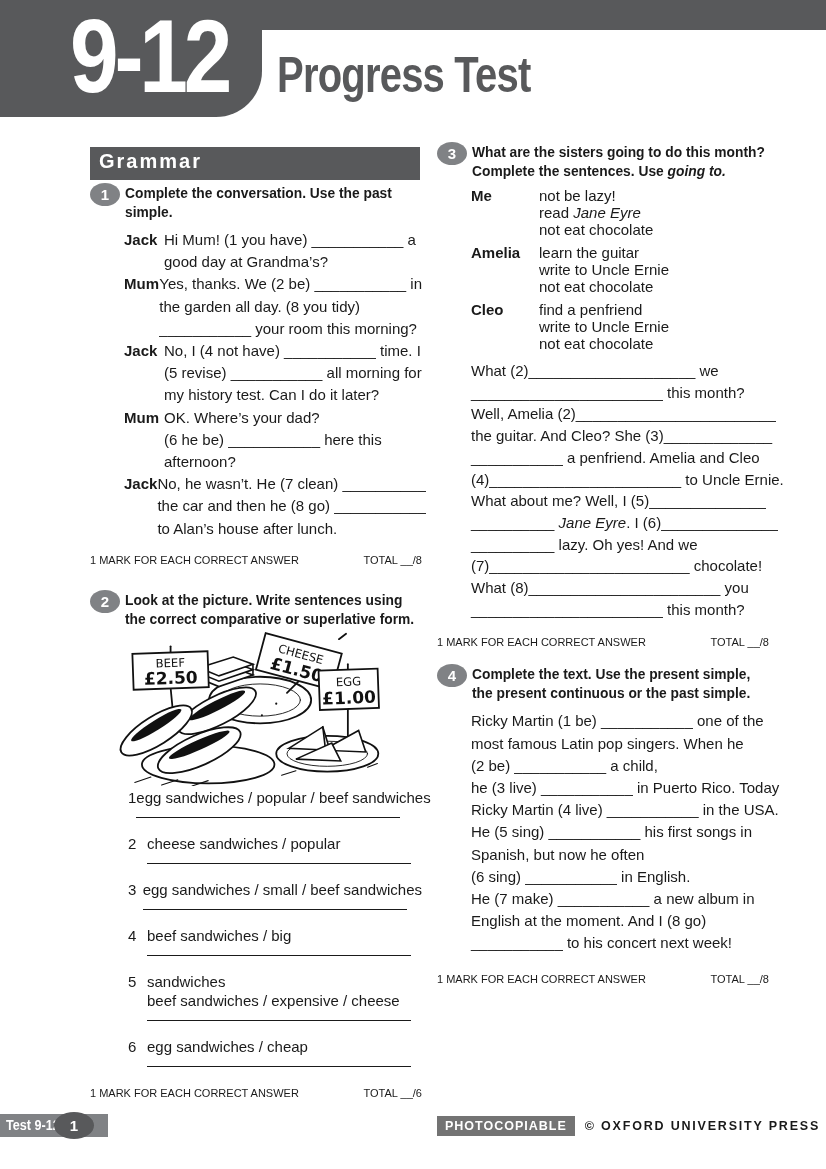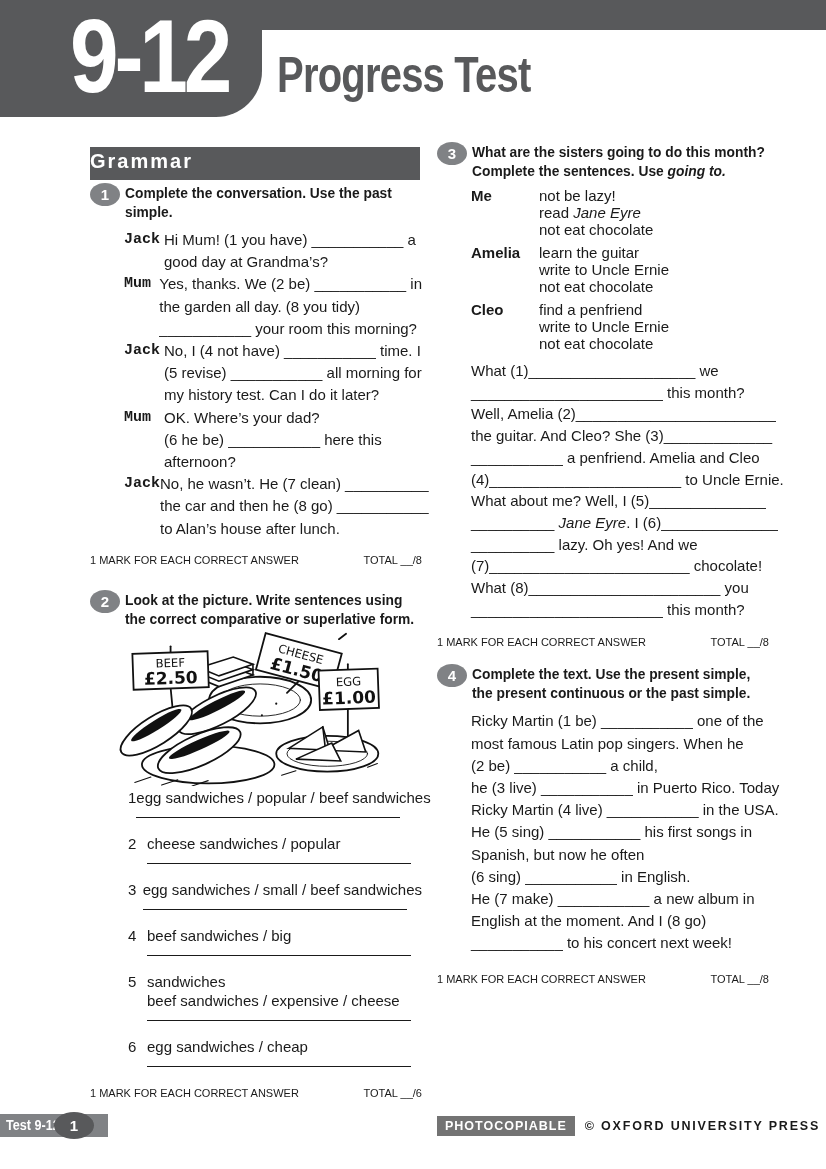--- a/index.html
+++ b/index.html
@@ -10,39 +10,39 @@
   .top-bar{position:absolute;left:0;top:0;width:826px;height:30px;background:#58595b;}
   .unit-block{position:absolute;left:0;top:0;width:262px;height:117px;background:#58595b;
               border-radius:0 0 46px 0;}
   .unit-label{position:absolute;left:70px;top:4px;font-size:104px;line-height:1;font-weight:bold;
               color:#fff;letter-spacing:-5px;transform:scaleX(.84);transform-origin:left top;white-space:nowrap;}
   .page-title{position:absolute;left:277px;top:46px;font-size:50px;font-weight:bold;color:#58595b;
               letter-spacing:-1px;transform:scaleX(.8);transform-origin:left top;white-space:nowrap;}
 
   
   .grammar-bar{position:absolute;left:90px;top:147px;width:330px;height:33px;background:#58595b;
-               color:#fff;font-weight:bold;font-size:20px;line-height:29px;
+               color:#fff;font-weight:bold;font-size:20px;line-height:29px;padding-left:9px;
                letter-spacing:2px;box-sizing:border-box;}
 
   
   .col-left{position:absolute;left:90px;top:183px;width:332px;}
   .col-right{position:absolute;left:437px;top:142px;width:332px;}
 
   .ex-header{display:flex;align-items:flex-start;}
   .badge{flex:0 0 auto;width:30px;height:23px;background:#808285;border-radius:50%;color:#fff;
          font-weight:bold;font-size:15px;text-align:center;line-height:23px;margin-right:5px;}
   .h-lines{font-weight:bold;font-size:15px;line-height:19px;}
   .h-line{white-space:nowrap;transform:scaleX(.92);transform-origin:left;}
 
   .body-text{font-size:15px;}
 
   
   .dialogue{margin:8px 0 0 34px;}
   .dlg-row{display:flex;}
-  .dlg-speaker{width:40px;font-weight:bold;line-height:22.2px;white-space:nowrap;font-family:Liberation Mono, monospace;}
+  .dlg-speaker{width:40px;font-weight:bold;line-height:22.2px;white-space:nowrap;}
   .dlg-lines{flex:1;}
   .dlg-line{line-height:22.2px;white-space:nowrap;}
 
   .marks{display:flex;justify-content:space-between;font-size:11px;font-weight:normal;margin-top:14px;}
 
   
   .ex2-block{margin-top:24px;}
   .illustration{display:block;margin:4px 0 2px 16px;}
   .ex2-list{margin-left:38px;}
   .ex2-item{display:flex;}
@@ -308,21 +308,21 @@
         <div class="plan-name">Cleo</div>
         <div>
           <div class="plan-line"><span>find a penfriend</span></div>
           <div class="plan-line"><span>write to Uncle Ernie</span></div>
           <div class="plan-line"><span>not eat chocolate</span></div>
         </div>
       </div>
     </div>
 
     <div class="para body-text">
-      <div class="para-line"><span>What (1)____________________ we</span></div>
+      <div class="para-line"><span>What (2)____________________ we</span></div>
       <div class="para-line"><span>_______________________ this month?</span></div>
       <div class="para-line"><span>Well, Amelia (2)________________________</span></div>
       <div class="para-line"><span>the guitar. And Cleo? She (3)_____________</span></div>
       <div class="para-line"><span>___________ a penfriend. Amelia and Cleo</span></div>
       <div class="para-line"><span>(4)_______________________ to Uncle Ernie.</span></div>
       <div class="para-line"><span>What about me? Well, I (5)______________</span></div>
       <div class="para-line"><span>__________ </span><i>Jane Eyre</i><span>. I (6)______________</span></div>
       <div class="para-line"><span>__________ lazy. Oh yes! And we</span></div>
       <div class="para-line"><span>(7)________________________ chocolate!</span></div>
       <div class="para-line"><span>What (8)_______________________ you</span></div>

